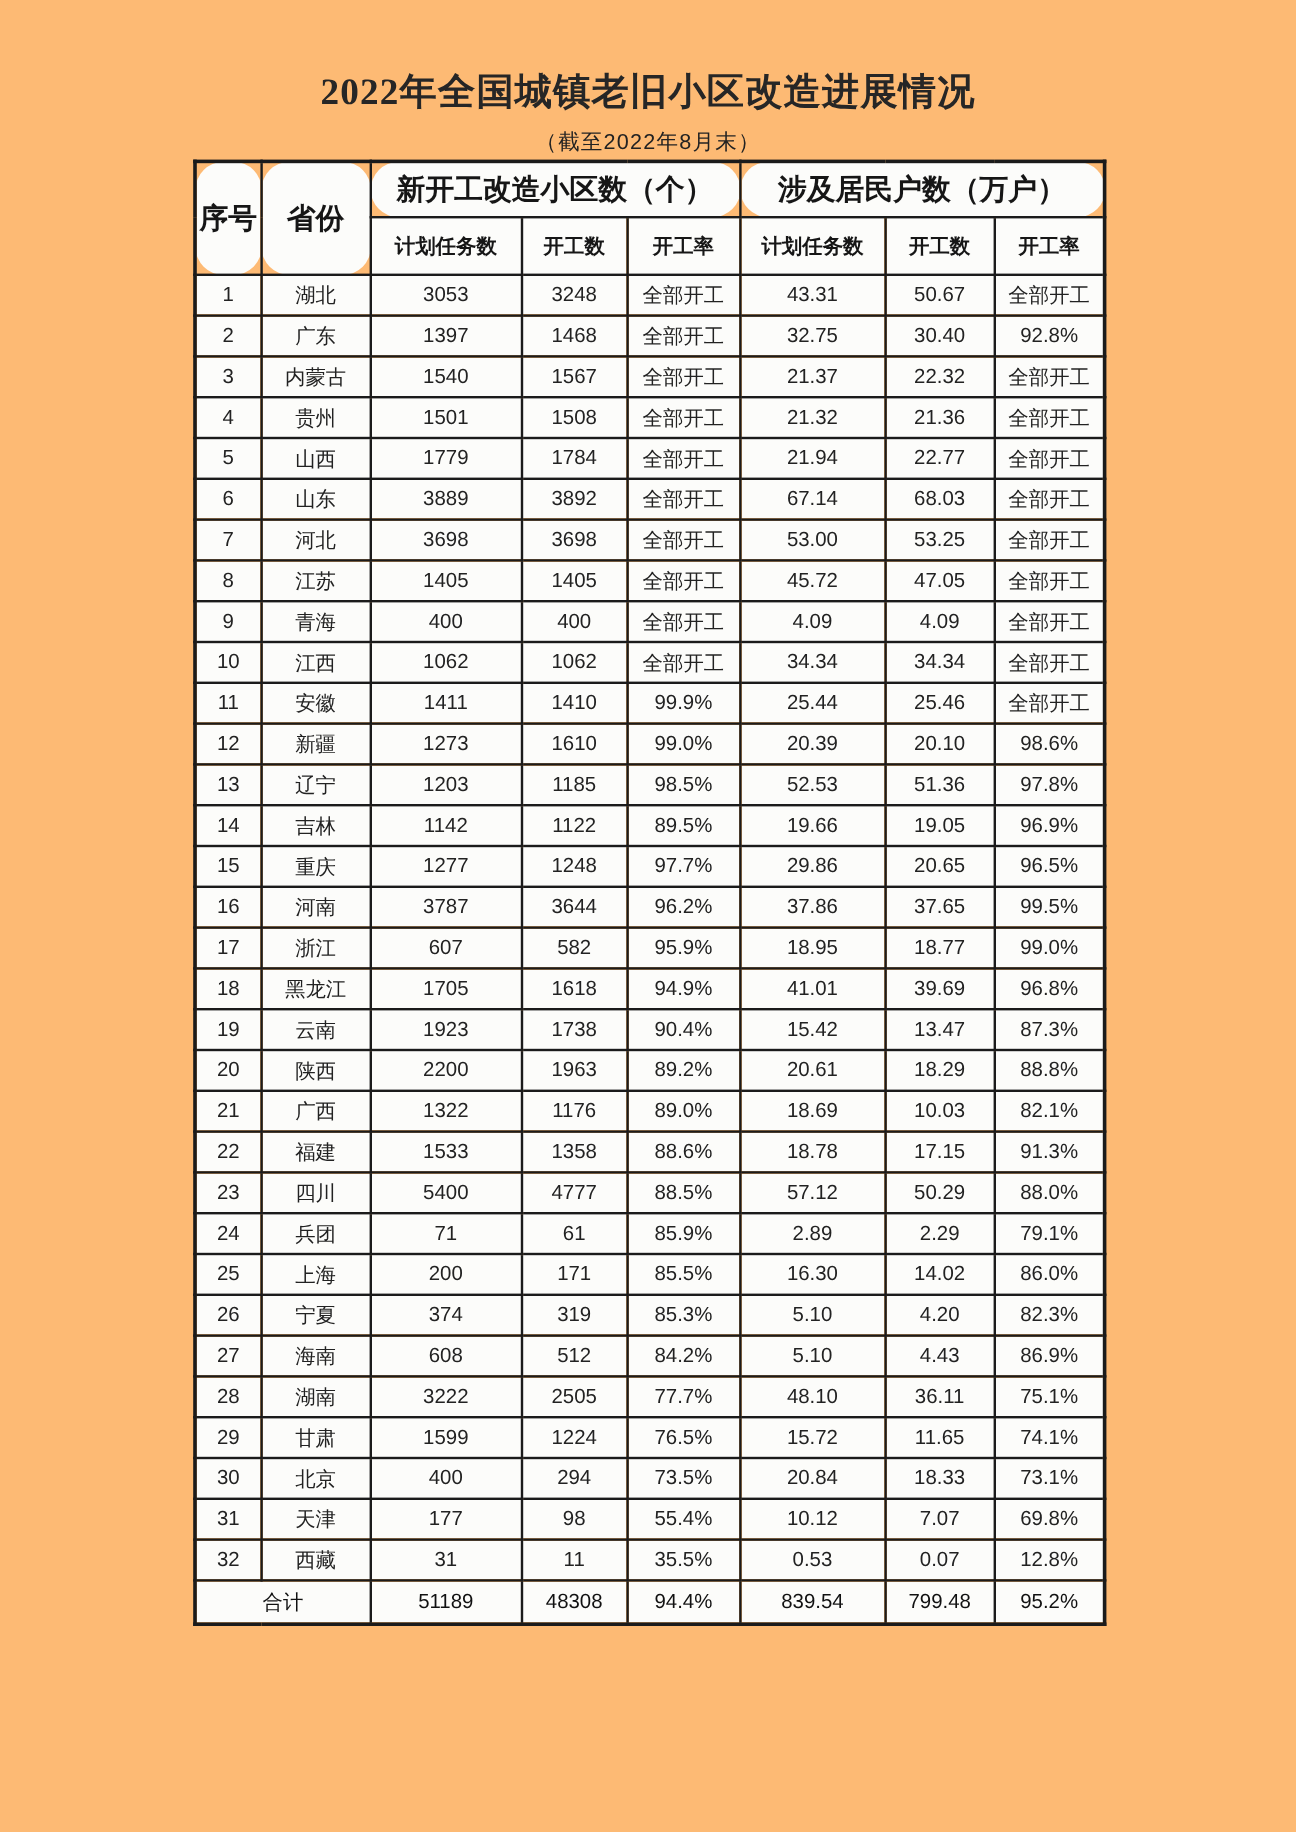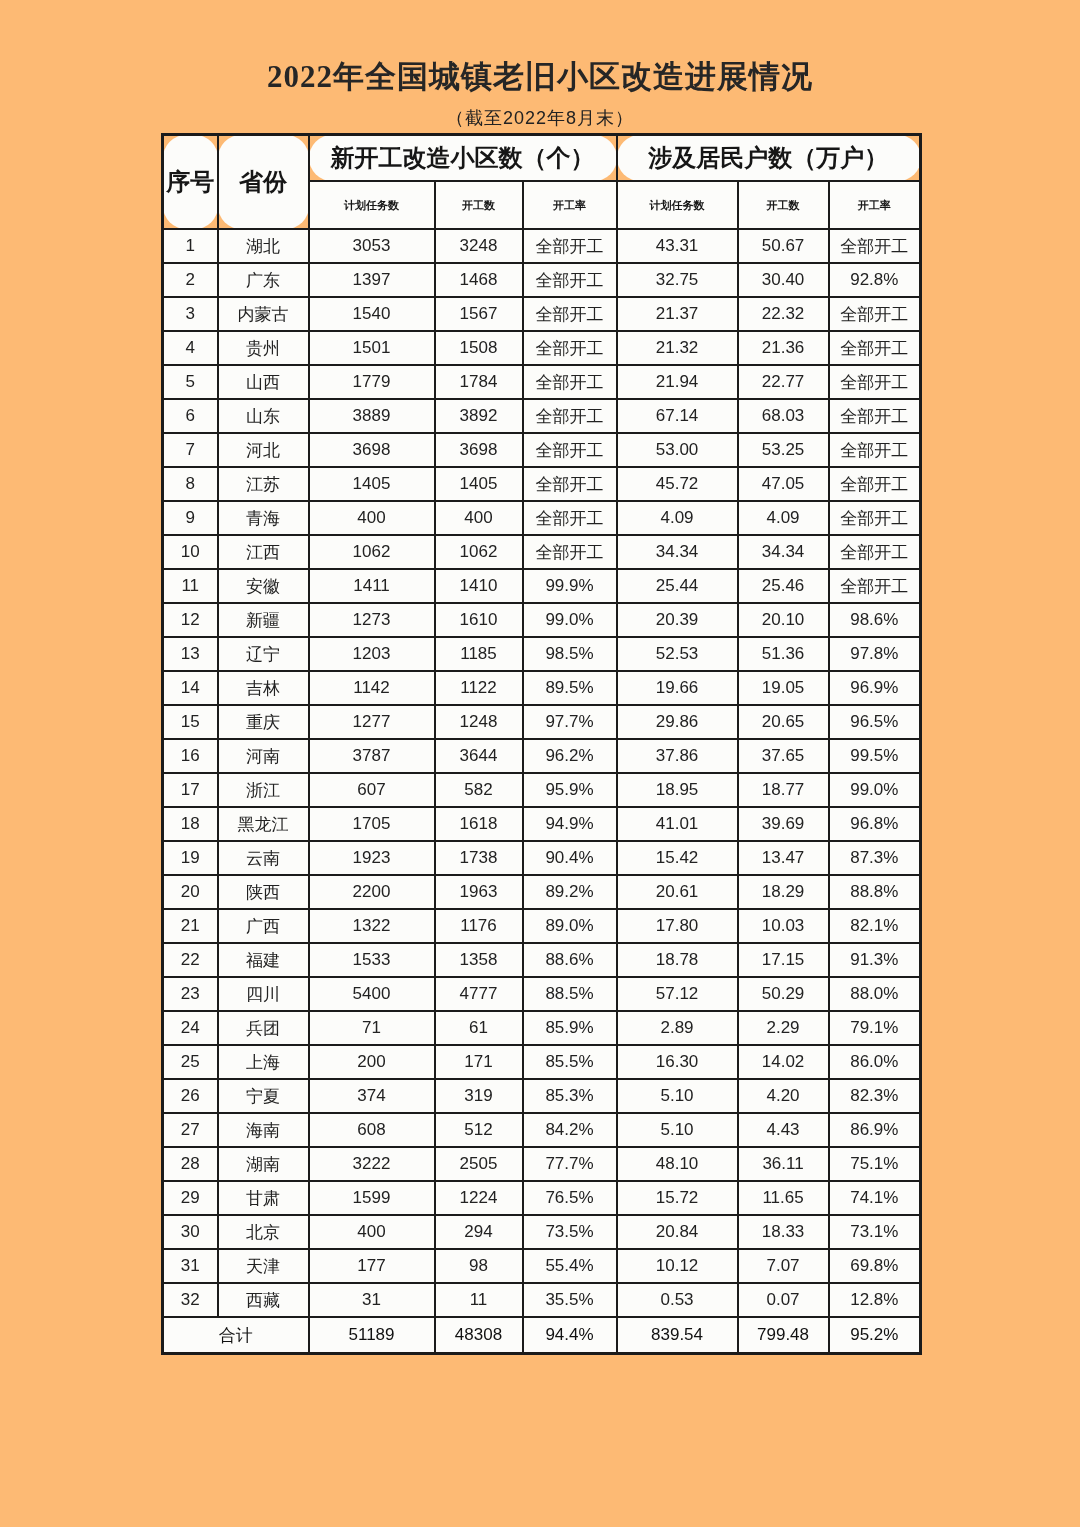--- a/index.html
+++ b/index.html
@@ -30,21 +30,21 @@
     border-collapse:collapse;table-layout:fixed;
     border:3px solid #1b1b1b;
   }
   .progress-table th,.progress-table td{
     border:2px solid #1b1b1b;
     text-align:center;vertical-align:middle;
     padding:0;overflow:hidden;white-space:nowrap;
     background:#fcfcfa;
   }
   .progress-table thead th{
-    font-size:11px;font-weight:bold;color:#161616;
+    font-size:17px;font-weight:bold;color:#161616;
   }
   .progress-table thead .group-row th{height:44px;font-size:24px;border-radius:23px;}
   .progress-table thead .sub-row th{height:46px;}
   .progress-table tbody td{
     height:32px;font-size:17px;font-weight:500;color:#222;
   }
   .progress-table tfoot td{
     height:34px;font-size:17px;font-weight:normal;color:#111;
   }
 </style>
@@ -284,21 +284,21 @@
           <td>20.61</td>
           <td>18.29</td>
           <td>88.8%</td>
         </tr>
         <tr>
           <td>21</td>
           <td>广西</td>
           <td>1322</td>
           <td>1176</td>
           <td>89.0%</td>
-          <td>17.80</td>
+          <td>18.69</td>
           <td>10.03</td>
           <td>82.1%</td>
         </tr>
         <tr>
           <td>22</td>
           <td>福建</td>
           <td>1533</td>
           <td>1358</td>
           <td>88.6%</td>
           <td>18.78</td>

